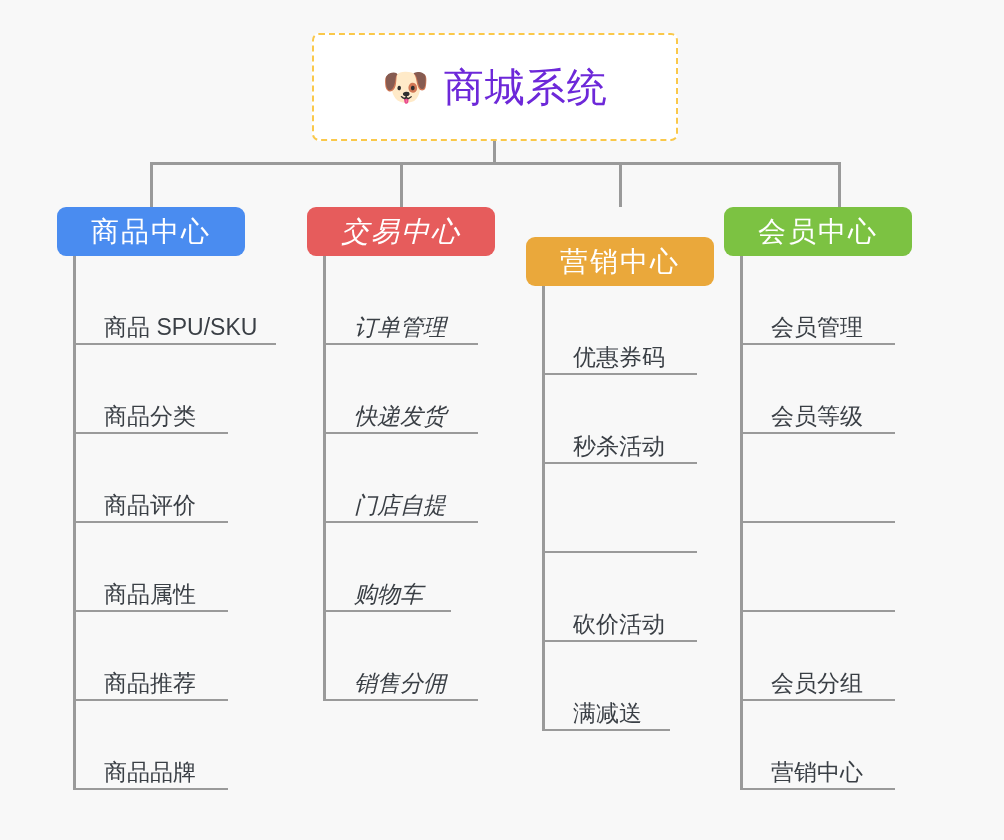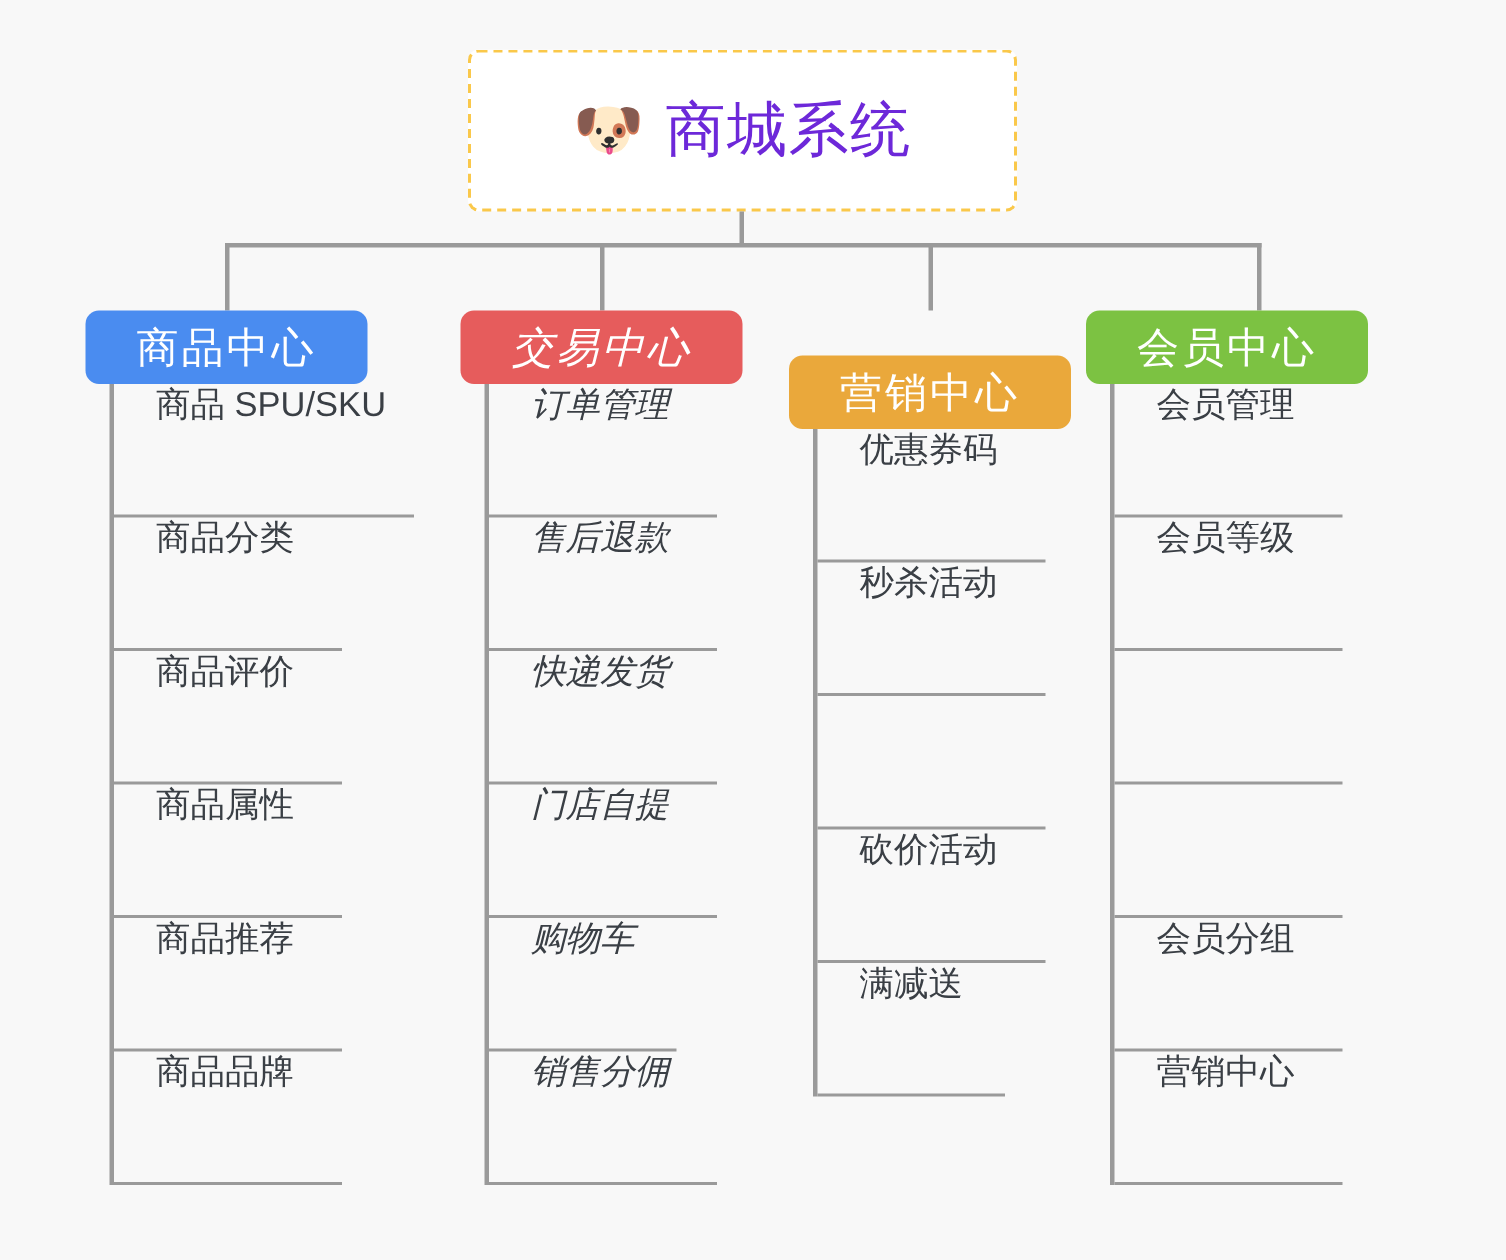--- a/index.html
+++ b/index.html
@@ -110,20 +110,21 @@
     margin-left: 16px;         
     padding-left: 0;
     border-left: 3px solid #9a9a9a;
     width: 220px;
   }
   .leaf-item {
     position: relative;
     height: 89px;
     box-sizing: border-box;
     display: flex;
+    align-items: flex-end;
   }
   .leaf-text {
     display: inline-block;
     margin-left: 28px;
     padding-right: 26px;
     padding-bottom: 5px;
     font-size: 23px;
     color: #3a3f45;
     white-space: nowrap;
     line-height: 1.15;
@@ -188,24 +189,20 @@
   <div class="column c1">
     <div class="cat-box" style="background: rgb(230, 92, 92);">
       <span class="cat-label">交易中心</span>
     </div>
     <div class="leaf-list">
       <div class="leaf-item">
         <span class="leaf-text">订单管理</span>
         <span class="leaf-rule" style="width: 152px;"></span>
       </div>
       <div class="leaf-item">
-        <span class="leaf-text">售后退款</span>
-        <span class="leaf-rule" style="width: 152px;"></span>
-      </div>
-      <div class="leaf-item">
         <span class="leaf-text">快递发货</span>
         <span class="leaf-rule" style="width: 152px;"></span>
       </div>
       <div class="leaf-item">
         <span class="leaf-text">门店自提</span>
         <span class="leaf-rule" style="width: 152px;"></span>
       </div>
       <div class="leaf-item">
         <span class="leaf-text">购物车</span>
         <span class="leaf-rule" style="width: 125px;"></span>

